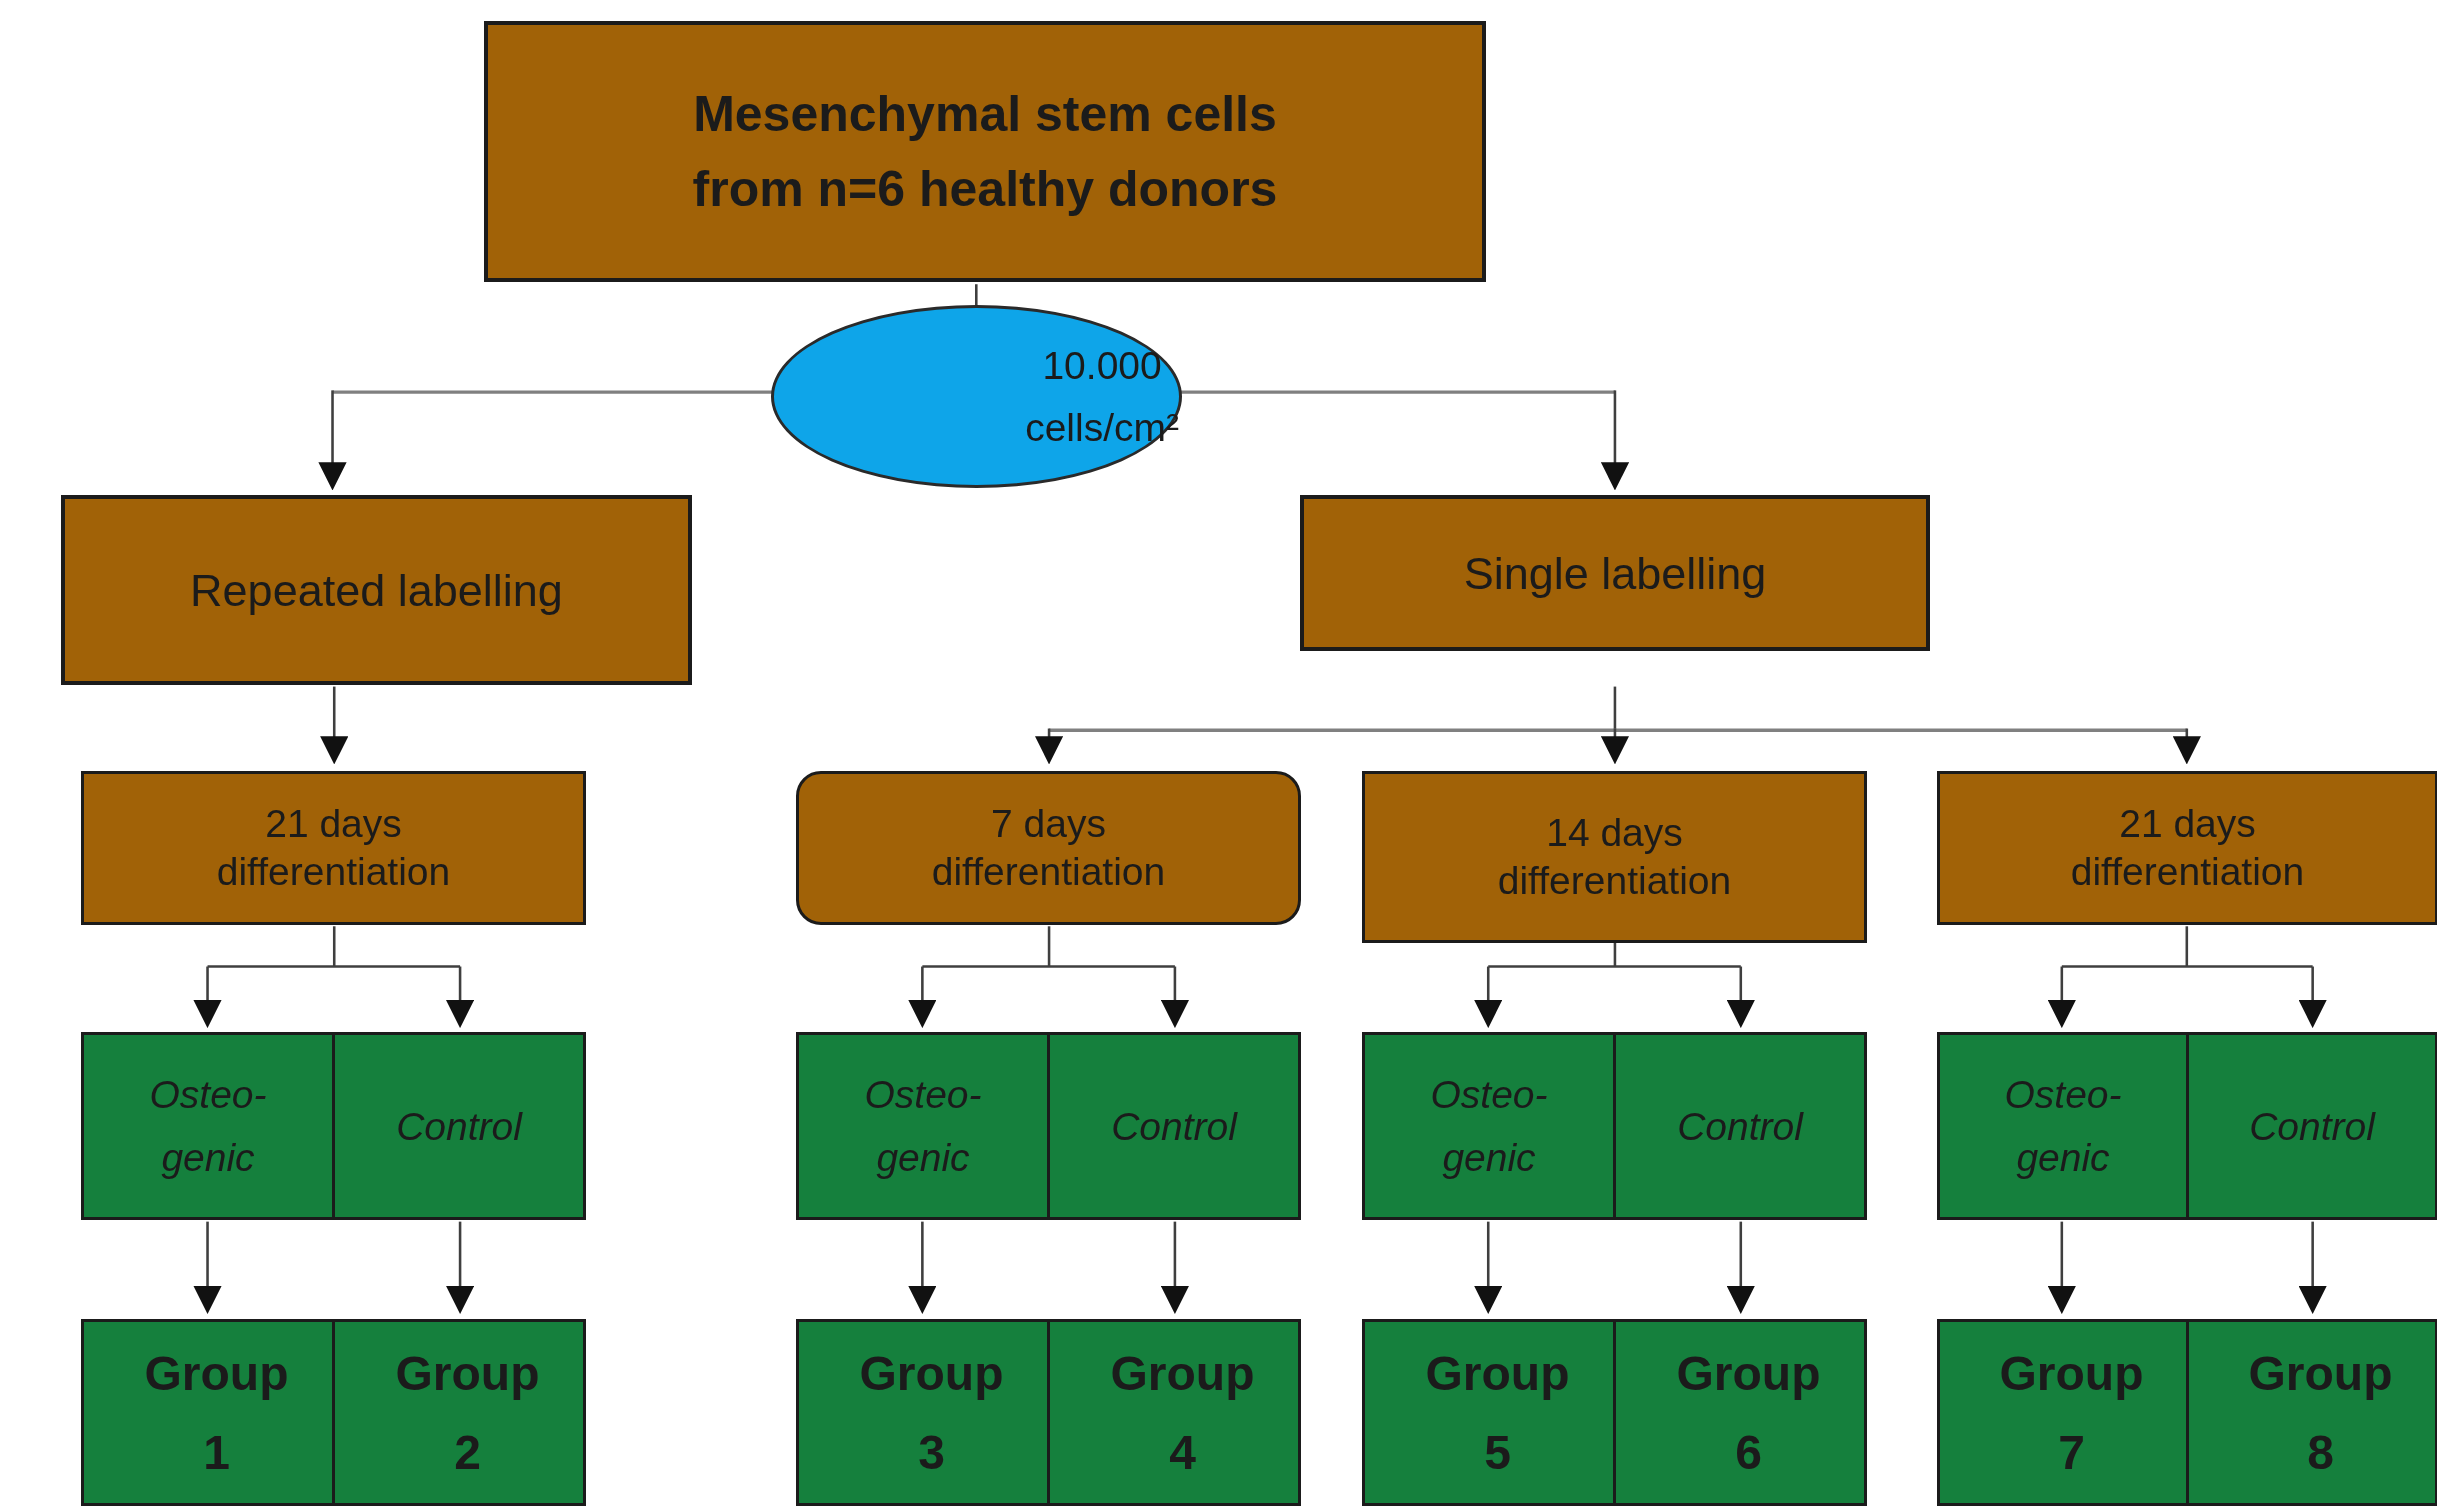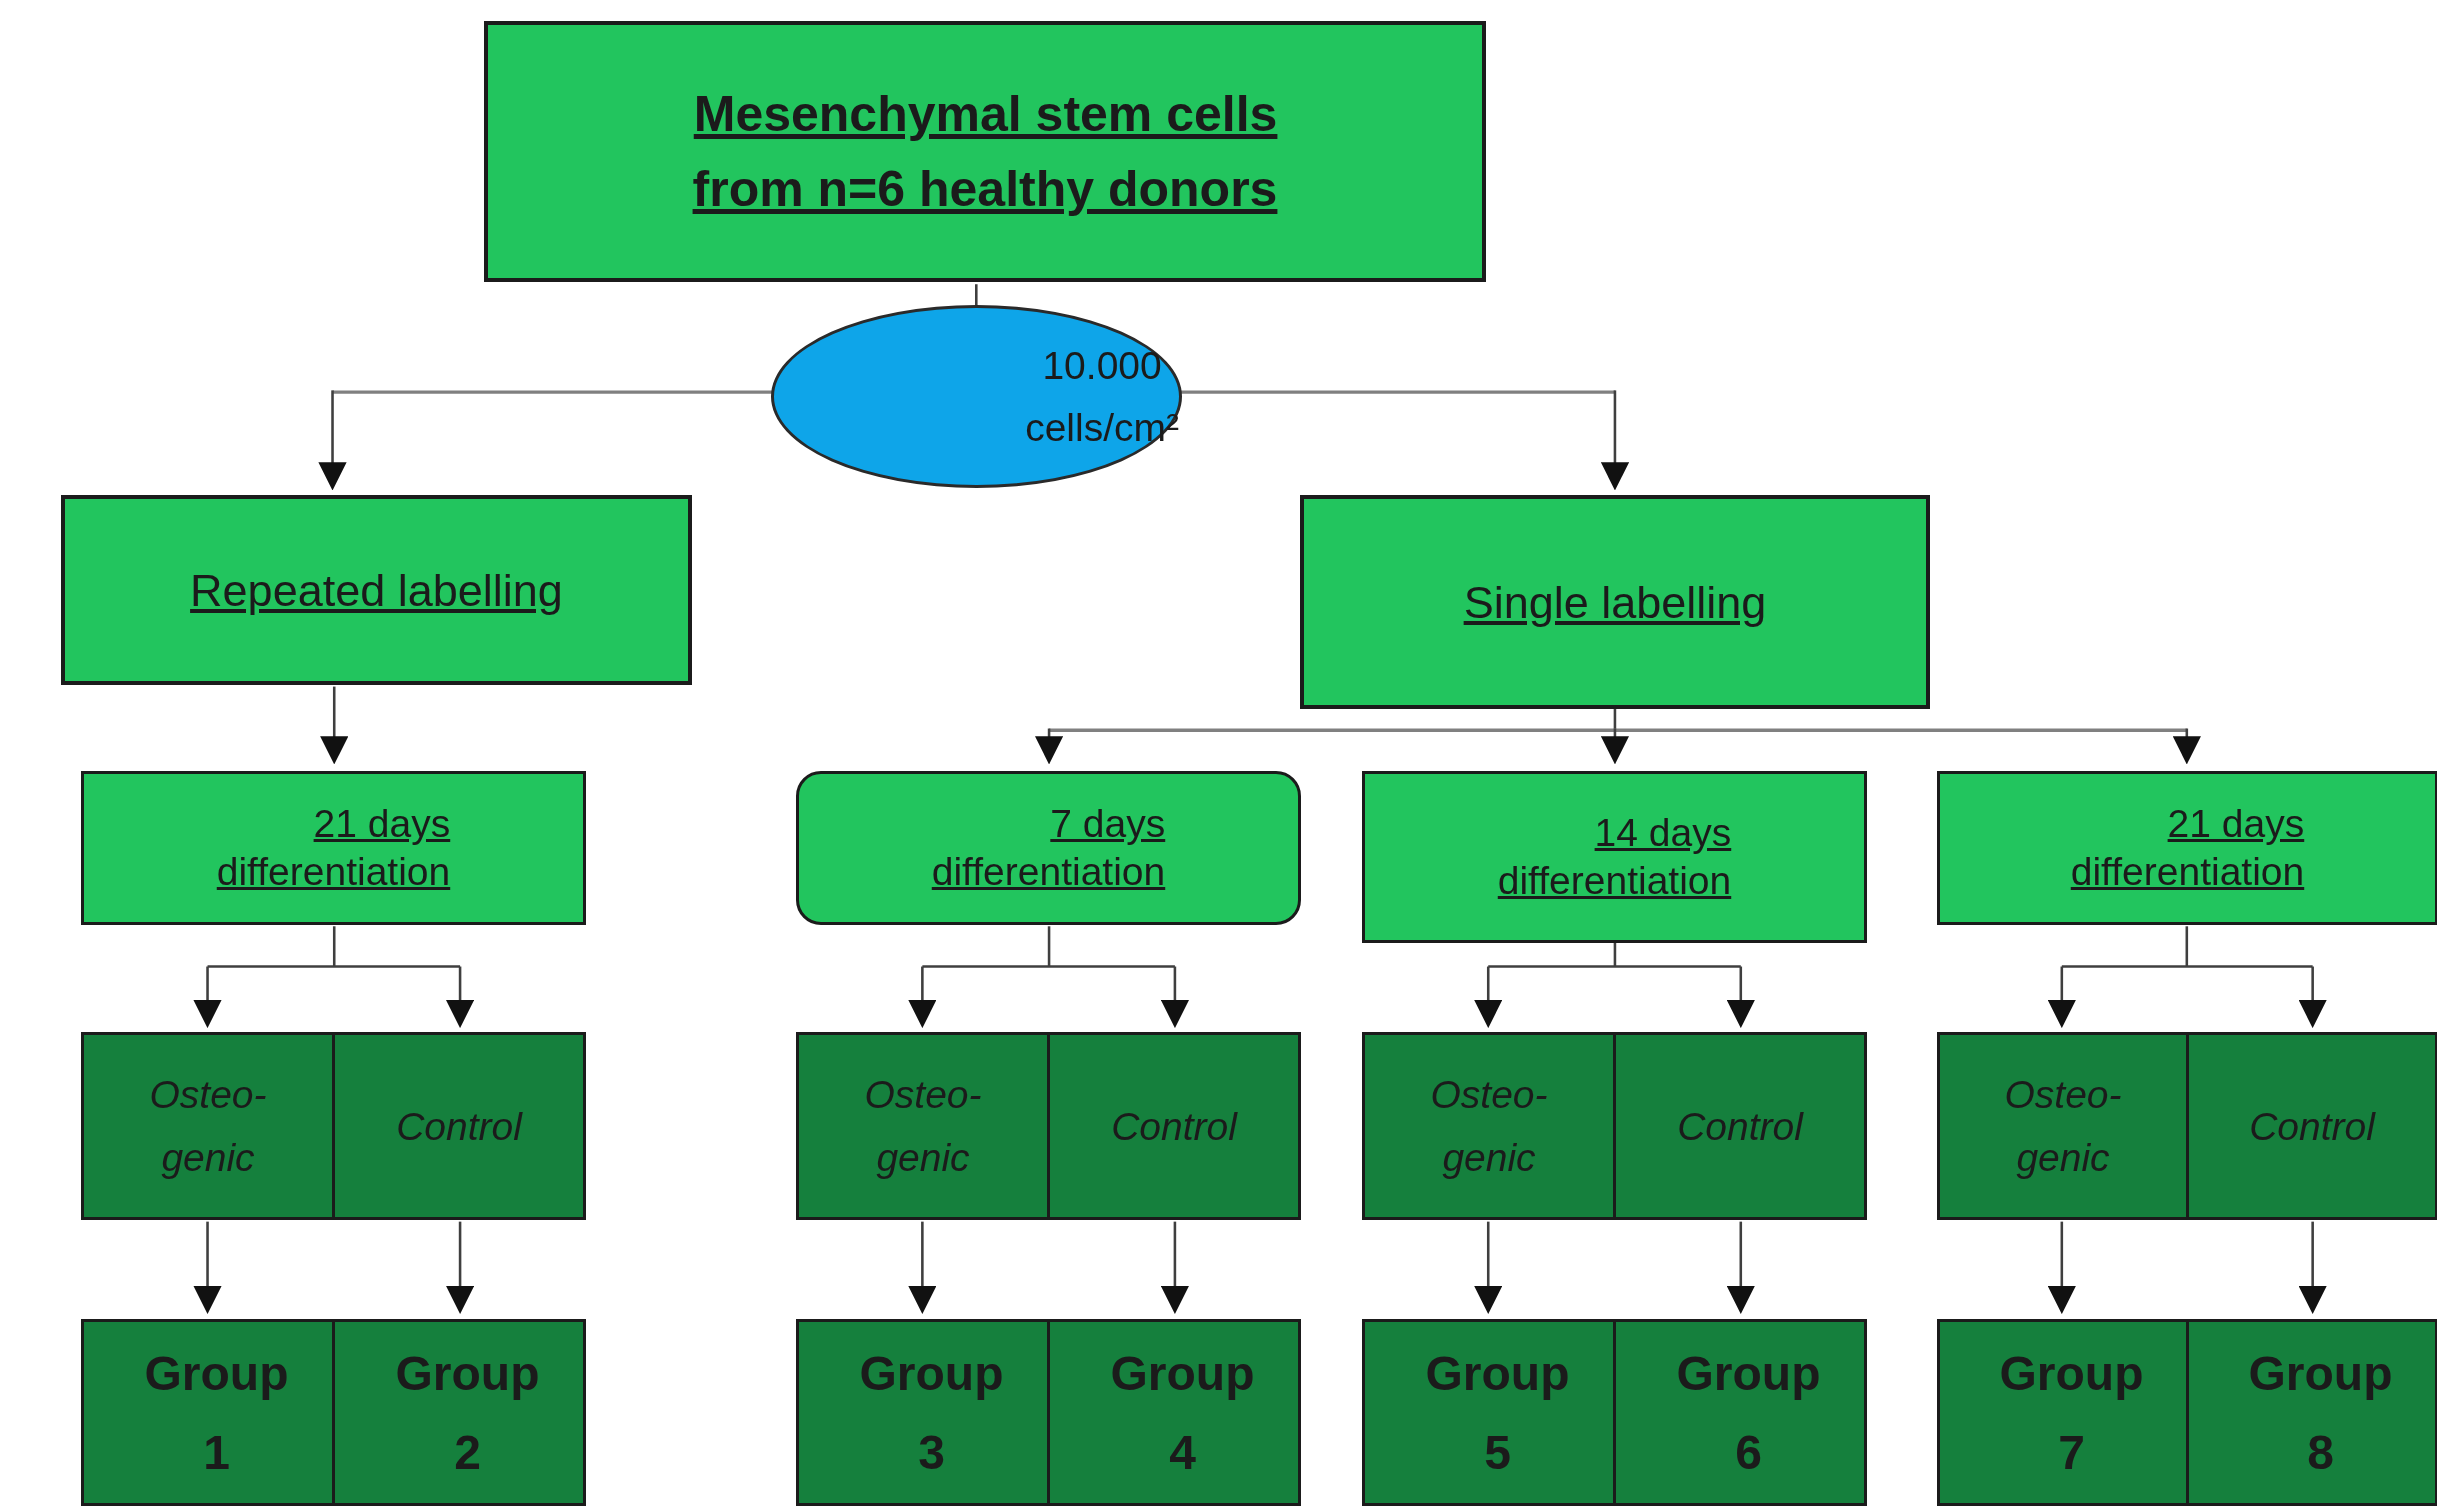--- a/index.html
+++ b/index.html
@@ -4,23 +4,23 @@
 <style>
   html,body{margin:0;padding:0;background:#ffffff;}
   .canvas{
     position:relative;width:2438px;height:1511px;background:#ffffff;overflow:hidden;
     font-family:"Liberation Sans","DejaVu Sans",sans-serif;color:#1b1b1b;
   }
   .wires{position:absolute;left:0;top:0;width:2438px;height:1511px;}
   .wd{stroke:#3f3f3f;stroke-width:3;fill:none;}
   .wg{stroke:#808080;stroke-width:4;fill:none;}
   .box{
-    position:absolute;box-sizing:border-box;background:#22c55e;
+    position:absolute;box-sizing:border-box;background:#a16207;
     border:4.3px solid #1b1b1b;
-    display:flex;align-items:center;justify-content:center;text-align:right;text-decoration:underline;
+    display:flex;align-items:center;justify-content:center;text-align:center;
   }
   .lbl{white-space:pre-line;}
   .root-lbl{font-size:50px;font-weight:bold;line-height:75px;}
   .ellipse{
     position:absolute;box-sizing:border-box;background:#0ea5e9;
     border:3.4px solid #2a2a2a;border-radius:50%;
     display:flex;align-items:center;justify-content:flex-end;text-align:center;
   }
   .ellipse-lbl{font-size:39px;line-height:62px;}
   .branch-lbl{font-size:45px;line-height:51px;}
@@ -95,21 +95,21 @@
   </div>
 
   <div class="ellipse" style="left:771px;top:305px;width:411px;height:183px;">
     <span class="lbl ellipse-lbl">10.000
 cells/cm²</span>
   </div>
 
   <div class="box" style="left:17px;top:495px;width:631px;height:190px;margin-left:44px;">
     <span class="lbl branch-lbl">Repeated labelling</span>
   </div>
-  <div class="box" style="left:1300px;top:495px;width:630px;height:214px;">
+  <div class="box" style="left:1300px;top:495px;width:630px;height:156px;">
     <span class="lbl branch-lbl">Single labelling</span>
   </div>
 
   <div class="box colbox" style="left:81px;top:771px;width:505px;height:154px;">
     <span class="lbl dur-lbl">21 days
 differentiation</span>
   </div>
   <div class="pair" style="left:81px;top:1032px;width:505px;height:188px;">
     <div class="cell">
       <span class="lbl cond-lbl">Osteo-

